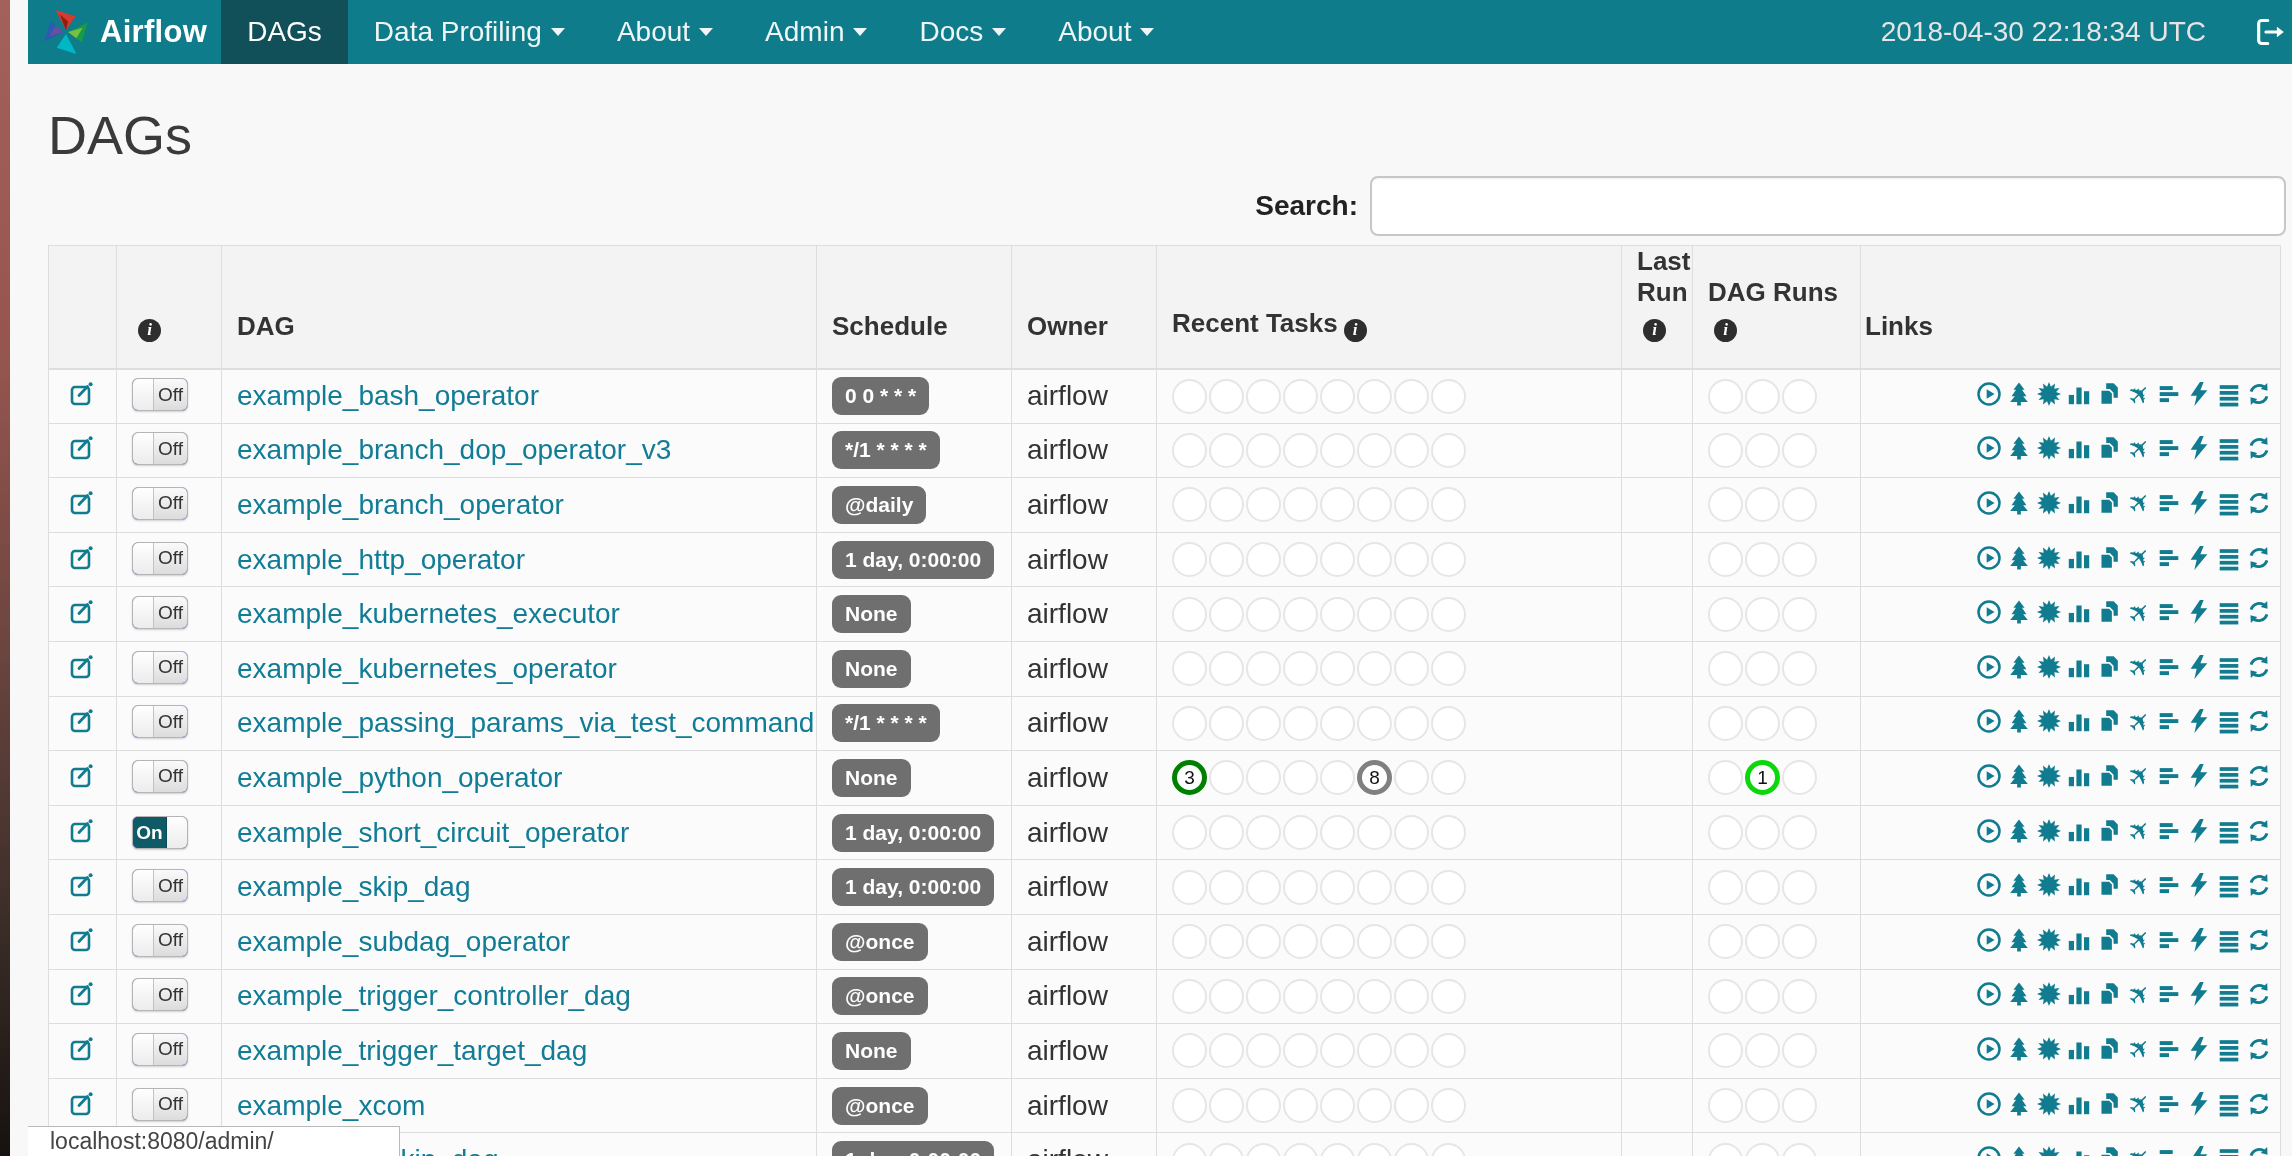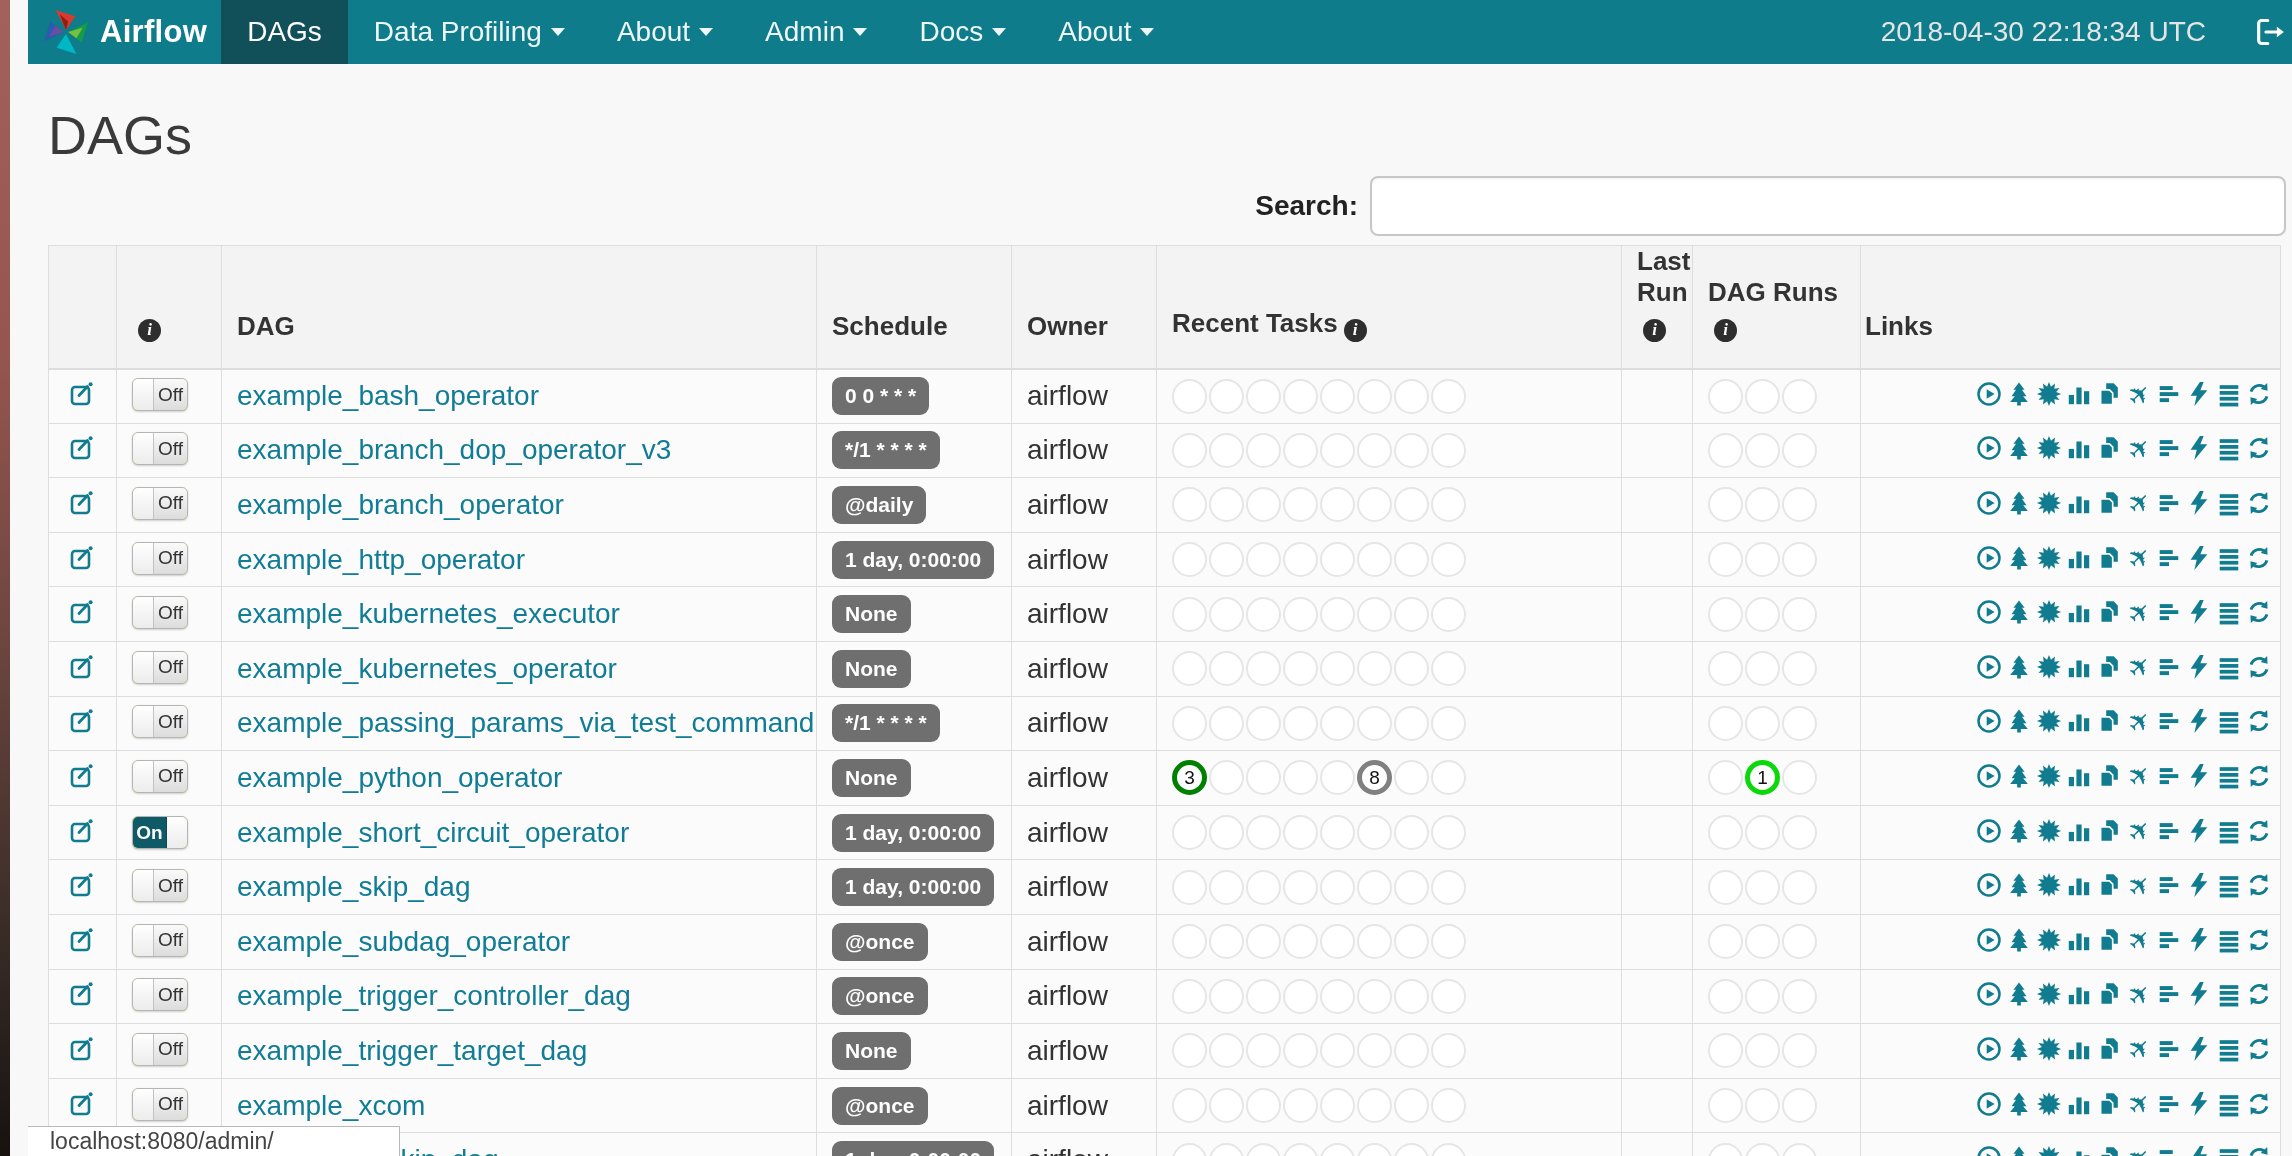--- a/index.html
+++ b/index.html
@@ -46,21 +46,21 @@
     color:#fff; align-items:center; justify-content:center;
     font-family:"Liberation Serif","DejaVu Serif",serif; font-style:italic; font-weight:bold; font-size:17px;
     vertical-align:-3px; margin-left:6px; }
   .dag-link { font-size:28px; color:#117c95; text-decoration:none; cursor:pointer; }
   .owner-text { font-size:28px; color:#333; }
   .sched-badge { display:inline-block; background:#6f6f6f; color:#fff; font-size:21px; font-weight:bold;
     padding:7px 13px; border-radius:9px; white-space:nowrap; }
 
   
   .switch { display:inline-flex; width:56px; height:33px; border:1px solid #b5b5b5; border-radius:6px;
-    overflow:hidden; box-shadow:0 1px 2px rgba(0,0,0,.18); cursor:pointer; background:#bef264; }
+    overflow:hidden; box-shadow:0 1px 2px rgba(0,0,0,.18); cursor:pointer; background:#6d28d9; }
   .sw-handle { width:21px; background:linear-gradient(#ffffff,#ececec); }
   .sw-label { flex:1; display:flex; align-items:center; justify-content:center; font-size:19px; color:#333;
     background:linear-gradient(#fafafa,#dcdcdc); }
   .switch.off .sw-handle { order:0; border-right:1px solid #c2c2c2; }
   .switch.off .sw-label { order:1; }
   .switch.on .sw-label { order:0; background:#0e5a66; color:#fff; font-weight:bold; }
   .switch.on .sw-handle { order:1; border-left:1px solid #0a4a54; }
 
   
   .circle { display:inline-flex; width:35px; height:35px; border-radius:50%; border:2px solid #e6e6e6;

